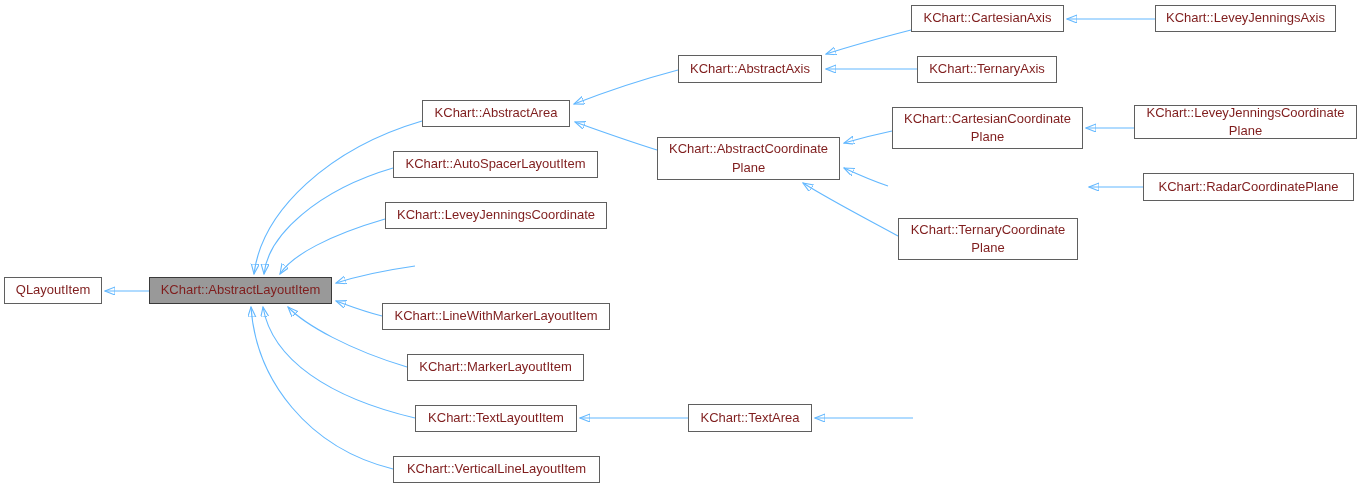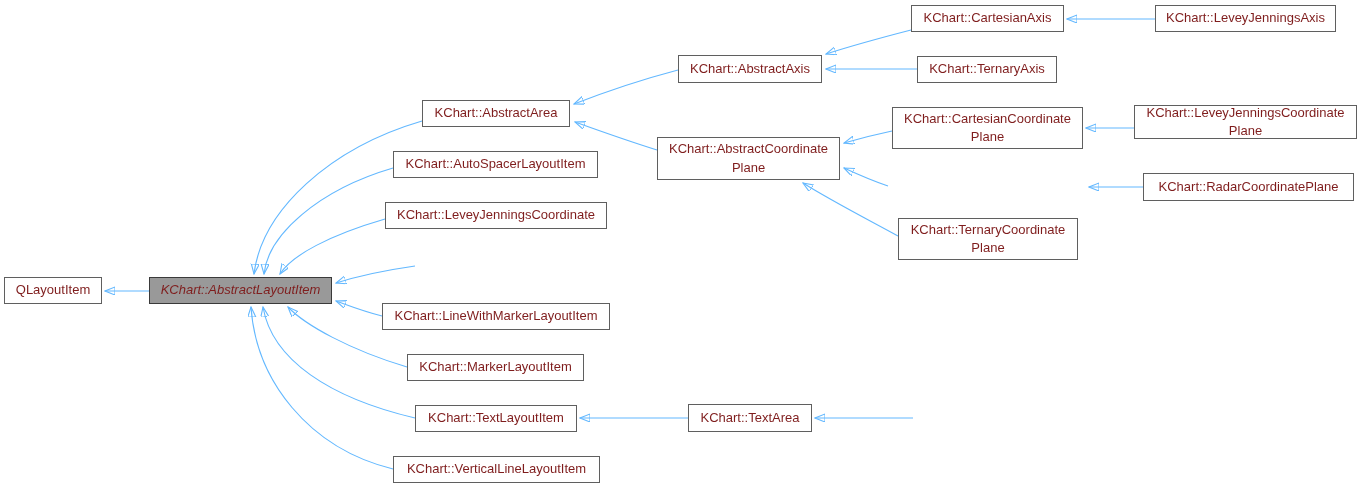--- a/index.html
+++ b/index.html
@@ -39,21 +39,20 @@
     color: #7f1d1d;
     font-size: 13px;
     line-height: 1.42;
     white-space: pre-line;
     cursor: pointer;
   }
   .node.selected {
     background: #999999;
     border-color: #3a3a3a;
     cursor: default;
-    font-style: italic;
   }
 </style>
 </head>
 <body>
 
 <div class="canvas">
 
   <svg class="edges" viewBox="0 0 1361 487" xmlns="http://www.w3.org/2000/svg">
     <defs>
       <marker id="arrow" markerWidth="11" markerHeight="9" refX="10" refY="4" orient="auto" markerUnits="userSpaceOnUse">

